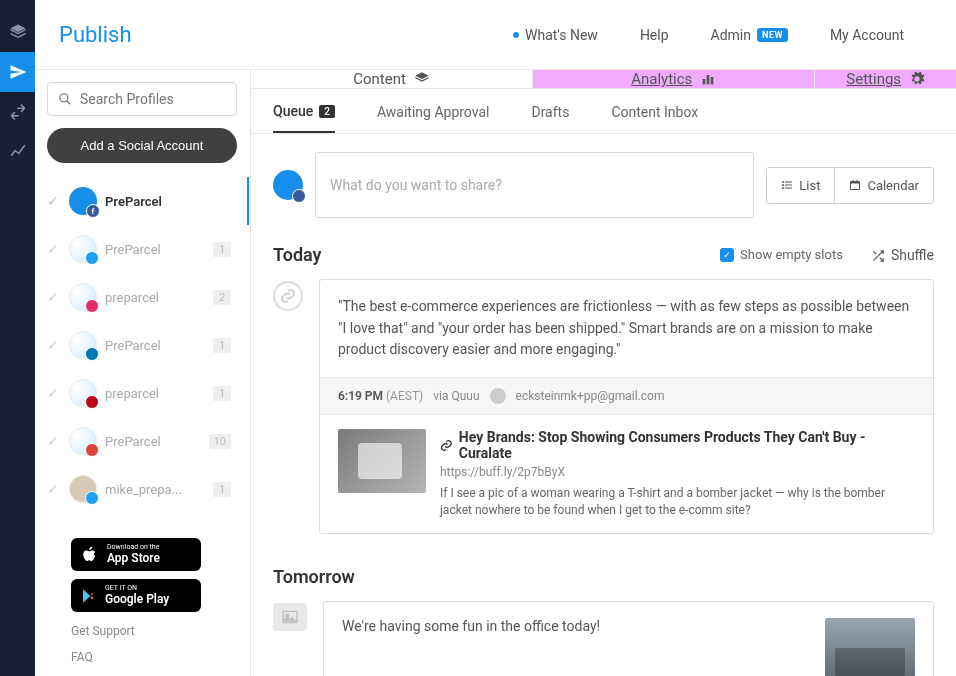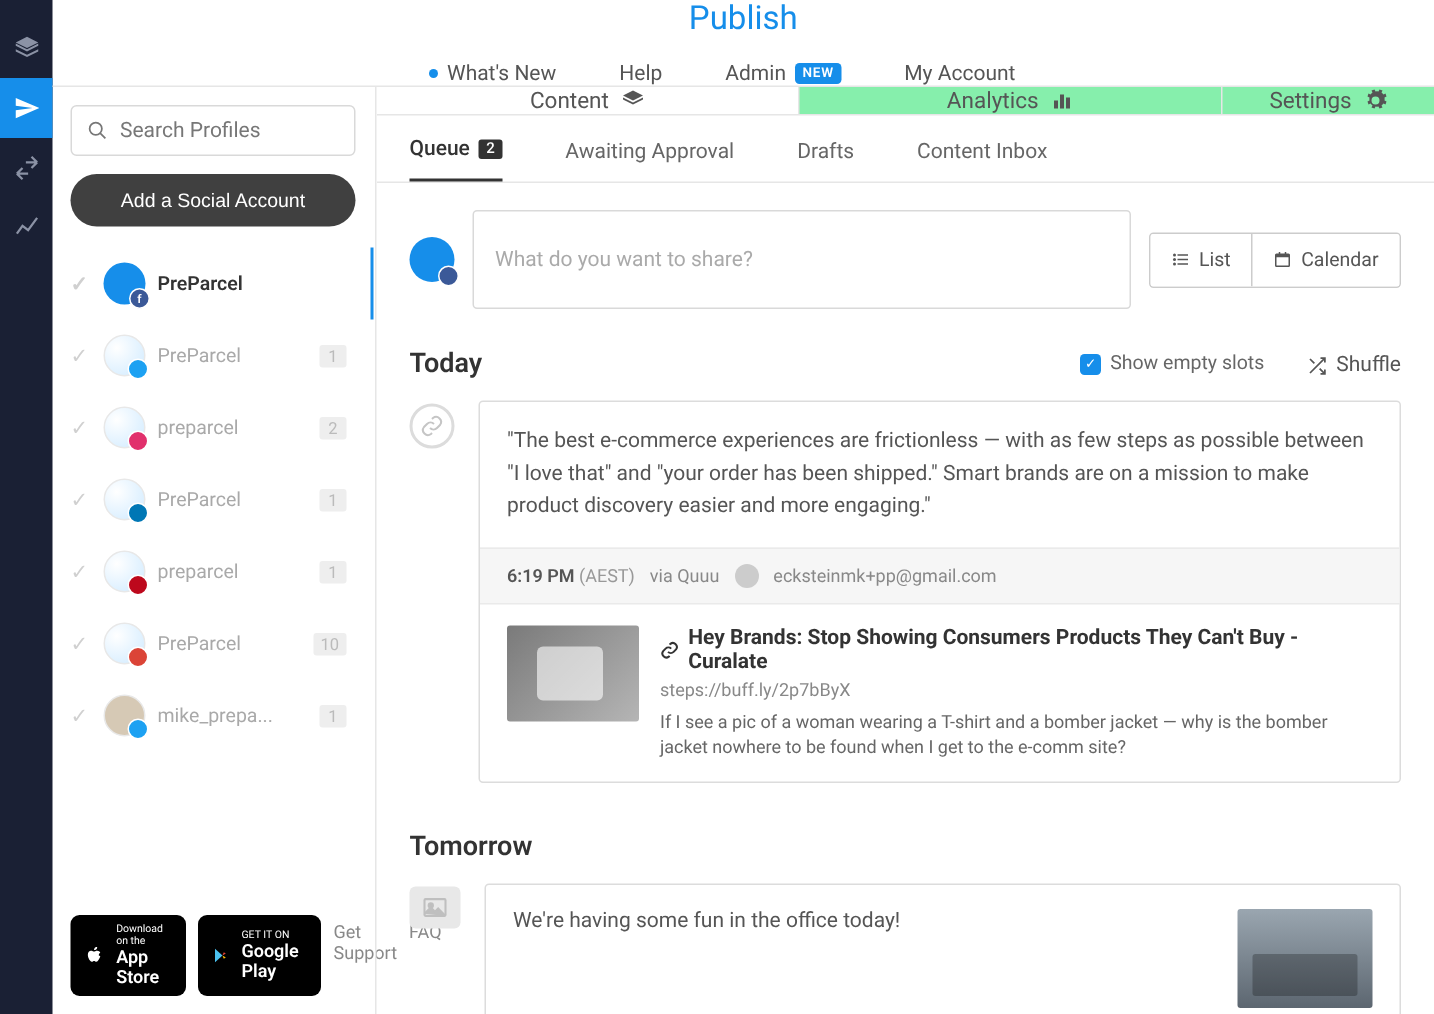--- a/index.html
+++ b/index.html
@@ -9,21 +9,21 @@
 
 .navbar { width: 35px; background: #1a2034; display: flex; flex-direction: column; align-items: center; padding-top: 12px; gap: 0; }
 .navbar .nav-item { width: 35px; height: 40px; display: flex; align-items: center; justify-content: center; color: #8b92a5; cursor: pointer; }
 .navbar .nav-item.active { background: #168eea; color: #fff; }
 .navbar svg { width: 18px; height: 18px; }
 
 
 .main { flex: 1; display: flex; flex-direction: column; }
 
 
-.header { height: 58px; border-bottom: 1px solid #e6e6e6; display: flex; align-items: center; padding: 0 24px 0 24px; flex-direction: column; }
+.header { height: 70px; border-bottom: 1px solid #e6e6e6; display: flex; align-items: center; padding: 0 24px 0 24px; }
 .brand { font-size: 22px; font-weight: 400; color: #168eea; }
 .header-spacer { flex: 1; }
 .header-links { display: flex; align-items: center; gap: 42px; color: #555; font-size: 14px; margin-right: 28px;}
 .header-links .hl { display: flex; align-items: center; gap: 6px; cursor: pointer; }
 .blue-dot { width: 6px; height: 6px; border-radius: 50%; background: #168eea; display: inline-block; }
 .badge-new { background: #168eea; color: #fff; font-size: 9px; font-weight: 600; padding: 2px 5px; border-radius: 3px; letter-spacing: 0.5px; }
 
 
 .body { flex: 1; display: flex; overflow: hidden; }
 
@@ -40,37 +40,37 @@
 .avatar.solid-blue { background: #168eea; border: none; }
 .avatar .sub { position: absolute; right: -3px; bottom: -3px; width: 14px; height: 14px; border-radius: 50%; display: flex; align-items: center; justify-content: center; font-size: 8px; color: #fff; border: 1px solid #fff;}
 .sub.fb { background: #3b5998; }
 .sub.tw { background: #1da1f2; }
 .sub.ig { background: #e1306c; }
 .sub.li { background: #0077b5; }
 .sub.pi { background: #bd081c; }
 .sub.gp { background: #db4437; }
 .profile-name { flex: 1; font-size: 13px; overflow: hidden; text-overflow: ellipsis; white-space: nowrap; }
 .profile-count { background: #eee; color: #bbb; font-size: 11px; padding: 1px 5px; border-radius: 2px; min-width: 18px; text-align: center;}
-.sidebar-footer { margin-top: auto; padding-top: 18px; display: flex; flex-direction: row; gap: 8px; }
+.sidebar-footer { margin-top: auto; padding-top: 18px; display: flex; flex-direction: column; gap: 8px; margin-left: 24px; }
 .store-btn { background: #000; color: #fff; border-radius: 6px; padding: 6px 10px; display: flex; align-items: center; gap: 8px; width: 130px; cursor: pointer; }
 .store-btn .lines { display: flex; flex-direction: column; line-height: 1.1; }
 .store-btn .t1 { font-size: 7px; }
 .store-btn .t2 { font-size: 12px; font-weight: 600; }
 .support-link { color: #888; font-size: 12px; cursor: pointer; margin-top: 4px;}
 
 
 .content { flex: 1; display: flex; flex-direction: column; border-left: 1px solid #e6e6e6; overflow-y: auto; }
 .tabs-primary { display: flex; height: 48px; border-bottom: 1px solid #e6e6e6; }
 .ptab { flex: 1; display: flex; align-items: center; justify-content: center; gap: 8px; color: #555; font-size: 15px; cursor: pointer; }
 .ptab.active { background: #fff; }
-.ptab.inactive { background: #86efac; border-left: 1px solid #e6e6e6; }
+.ptab.inactive { background: #f0abfc; border-left: 1px solid #e6e6e6; text-decoration: underline; }
 .ptab.half { flex: 0.5; }
 .ptab svg { width: 16px; height: 16px; }
 
-.tabs-sec { display: flex; padding: 14px 22px 0 22px; gap: 42px; border-bottom: 1px solid #e6e6e6; font-size: 14px; color: #666; align-items: flex-end; }
+.tabs-sec { display: flex; padding: 14px 22px 0 22px; gap: 42px; border-bottom: 1px solid #e6e6e6; font-size: 14px; color: #666; }
 .stab { padding-bottom: 12px; cursor: pointer; display: flex; align-items: center; gap: 6px;}
 .stab.active { color: #333; border-bottom: 2px solid #333; font-weight: 500;}
 .stab .count-badge { background: #333; color: #fff; font-size: 10px; padding: 1px 5px; border-radius: 2px; }
 
 .composer-row { display: flex; align-items: center; gap: 12px; padding: 18px 22px; }
 .composer-avatar { width: 30px; height: 30px; border-radius: 50%; background: #168eea; position: relative; flex-shrink: 0;}
 .composer-avatar .sub { position: absolute; right: -3px; bottom: -3px; width: 14px; height: 14px; border-radius: 50%; background:#3b5998; border: 1px solid #fff;}
 .composer-input { flex: 1; border: 1px solid #d9d9d9; border-radius: 3px; padding: 24px 14px; color: #aaa; font-size: 14px; }
 .btn-group { display: flex; border: 1px solid #ccc; border-radius: 3px; overflow: hidden; }
 .btn-group .bg-btn { padding: 10px 14px; display: flex; align-items: center; gap: 6px; font-size: 13px; cursor: pointer; color: #555; background: #fff; justify-content: center;}
@@ -347,21 +347,21 @@
             </div>
             <div class="post-link-row">
               <div class="thumb"></div>
               <div class="link-content">
                 <div class="link-title">
                   <svg width="13" height="13" viewBox="0 0 24 24" fill="none" stroke="currentColor" stroke-width="2.5">
                       <path d="M10 14a5 5 0 007 0l3-3a5 5 0 00-7-7l-1 1M14 10a5 5 0 00-7 0l-3 3a5 5 0 007 7l1-1"></path>
                     </svg>
                   <span>Hey Brands: Stop Showing Consumers Products They Can't Buy - Curalate</span>
                 </div>
-                <div class="link-url">steps://buff.ly/2p7bByX</div>
+                <div class="link-url">https://buff.ly/2p7bByX</div>
                 <div class="link-desc">If I see a pic of a woman wearing a T-shirt and a bomber jacket — why is the bomber jacket nowhere to be found when I get to the e-comm site?</div>
               </div>
             </div>
           </div>
         </div>
 
         <div class="section-header">
           <div class="section-title">Tomorrow</div>
         </div>
 

